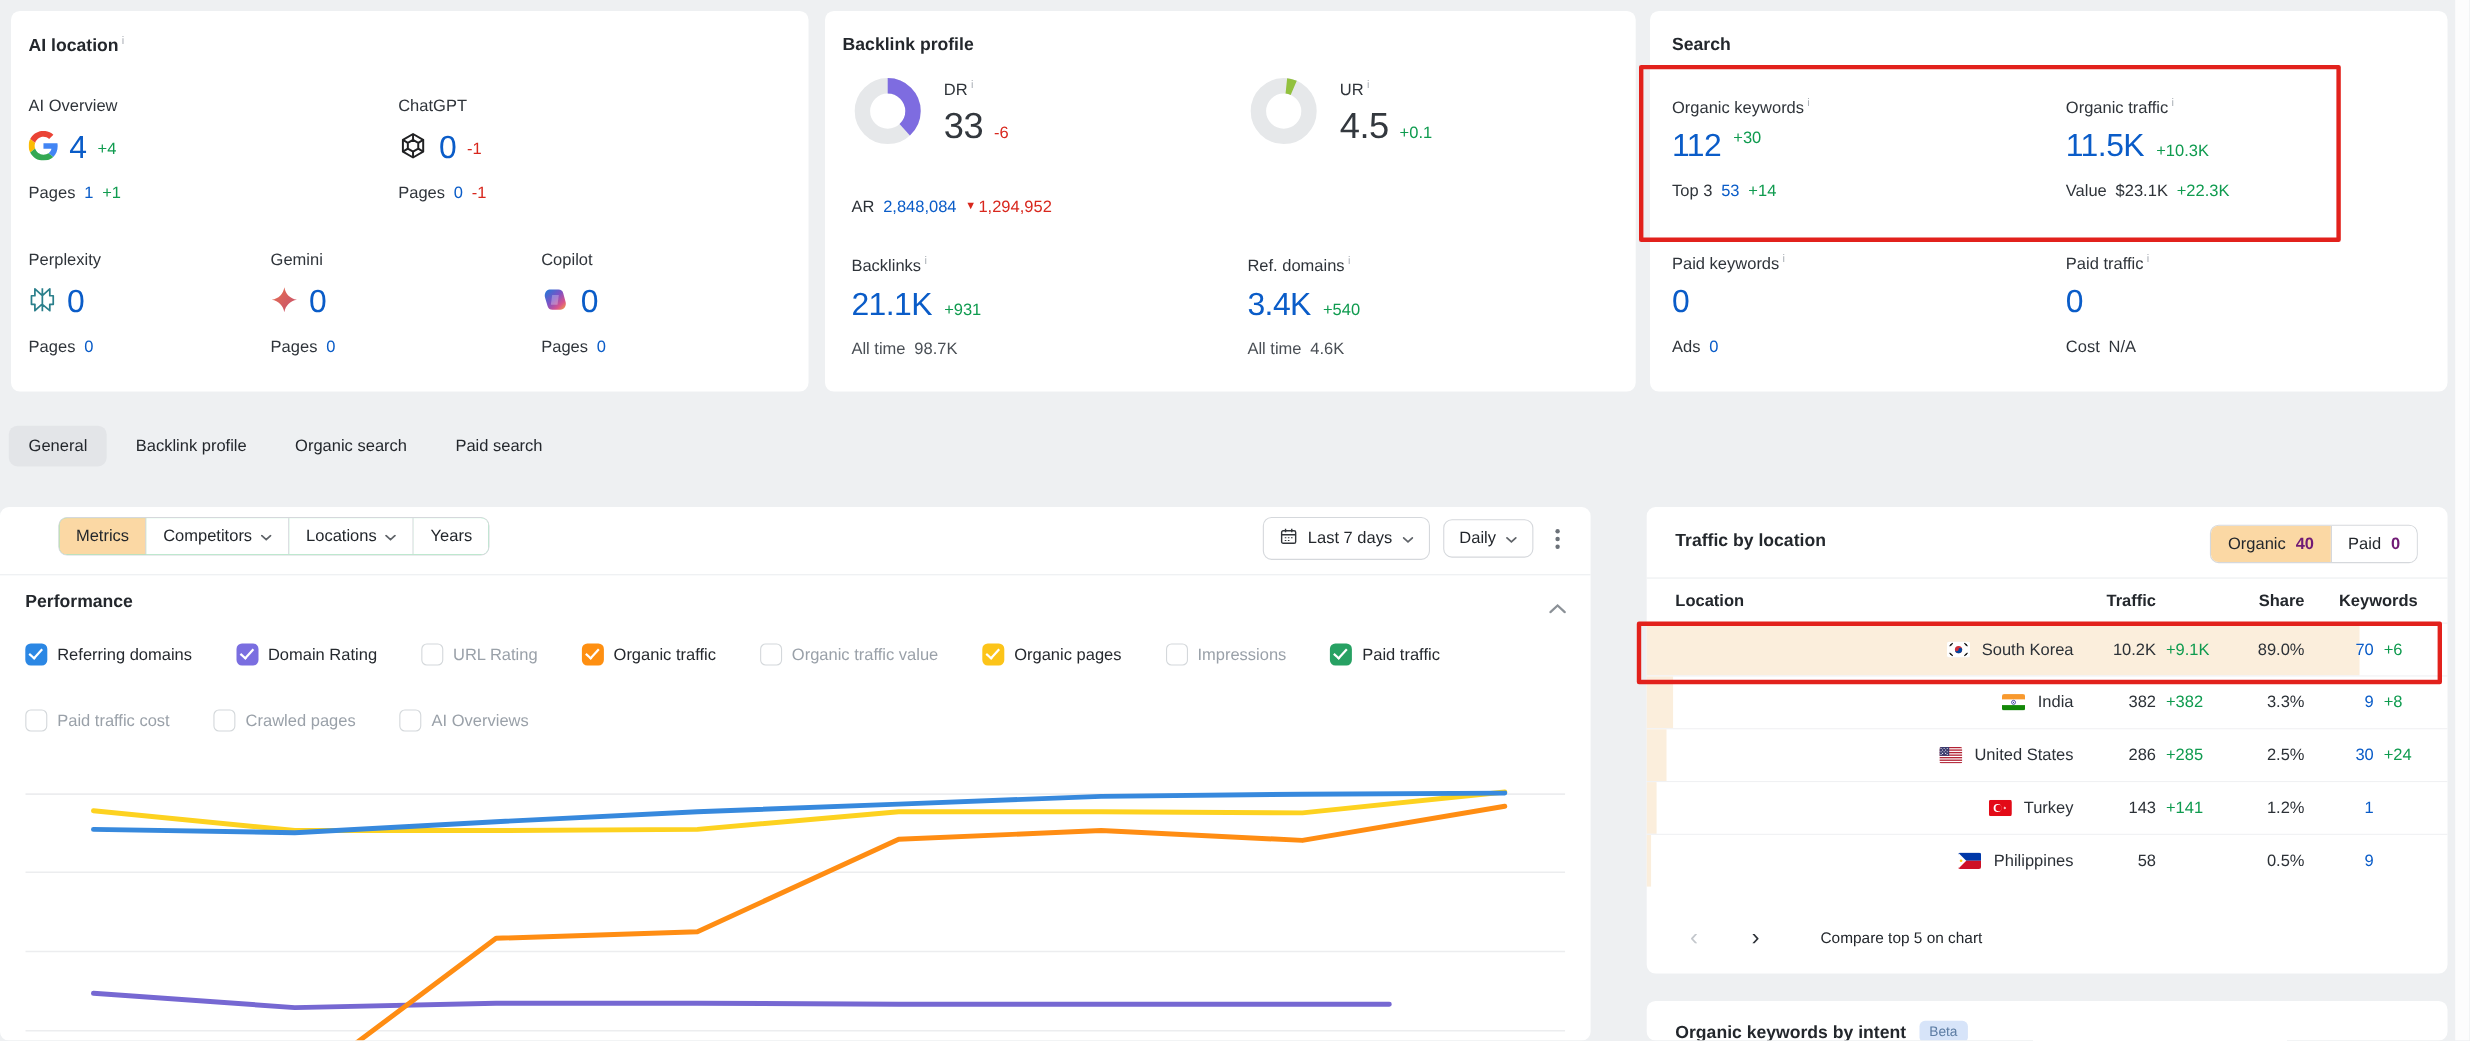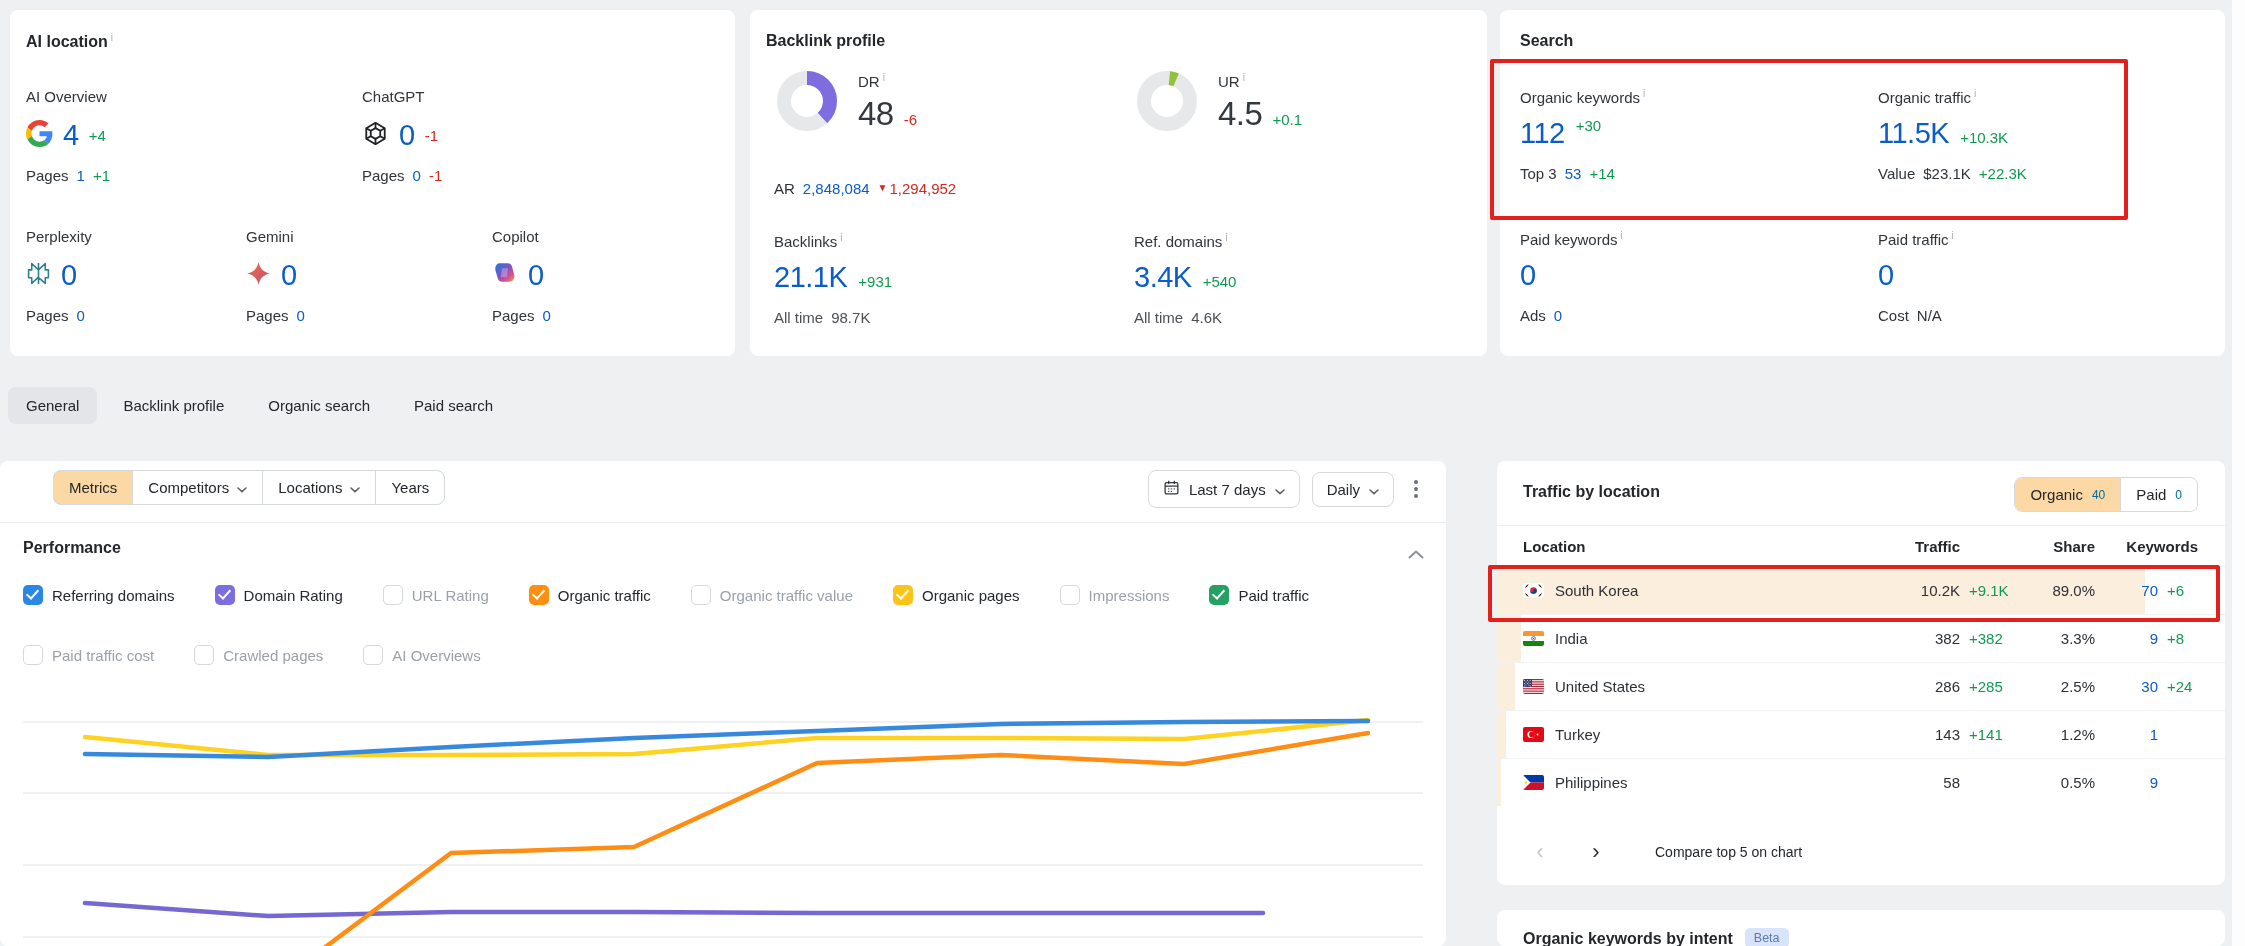--- a/index.html
+++ b/index.html
@@ -62,29 +62,29 @@
   .cb.off .t { color:#9aa1a9; }
 
   
   .tt-head, .tt-row { display:grid; grid-template-columns:1fr 75px 50px 85px 63px 40px; align-items:center; padding:0 27px 0 26px; }
   .tt-head { height:40px; font-weight:700; font-size:15px; color:#23272c; }
   .tt-row { height:48px; font-size:15px; position:relative; border-top:1px solid #f0f1f3; cursor:pointer; }
   .tt-row .bar { position:absolute; left:0; top:0; bottom:0; background:#fbeedc; }
   .tt-row > span { position:relative; }
   .cell-r { text-align:right; }
   .cell-chg { text-align:left; padding-left:9px; color:#0f9b4f; }
-  .loc { display:flex; align-items:center; gap:11px; color:#2c3137; }
+  .loc { display:flex; align-items:center; gap:11px; color:#2c3137;justify-content:flex-end; }
   .flag { width:21px; height:15px; border-radius:2px; overflow:hidden; box-shadow:0 0 0 1px rgba(0,0,0,.06) inset; flex:0 0 auto; }
   .pager { position:absolute; left:0; right:0; top:363px; height:56px; display:flex; align-items:center; }
   .pg-arrow { font-size:22px; width:26px; text-align:center; cursor:pointer; }
 
   .toggle { position:absolute; top:16px; right:27px; display:flex; border:1px solid #d5d8dc; border-radius:8px; overflow:hidden; }
   .tg-seg { display:flex; align-items:center; gap:9px; padding:8px 15px; font-size:15px; cursor:pointer; background:#fff; color:#23272c;justify-content:space-between; }
   .tg-seg.on { background:#fbd8a4; }
-  .tg-count { color:#0369a1; font-size:12px; }
+  .tg-count { color:#701a75; font-size:15px;font-weight:bold; }
 
   .hdiv { position:absolute; left:0; right:0; height:1px; background:#eceef0; }
 
   
   .redbox { position:absolute; border:4px solid #e2211c; border-radius:2px; z-index:50; pointer-events:none; }
 
   .beta { display:inline-block; margin-left:12px; padding:3px 9px; border-radius:5px; background:#d7e4f9; color:#5c7ca3; font-size:12.5px; font-weight:400; vertical-align:2px; }
 
   .scrolltrack { position:absolute; right:0; top:0; width:13px; height:946px; background:#fdfdfd; }
 
@@ -200,21 +200,21 @@
 
   <div class="donut" style="left:24px; top:58px;">
     <svg width="66" height="66" viewBox="0 0 66 66">
       <circle cx="33" cy="33" r="23" fill="none" stroke="#e6e8ea" stroke-width="14"></circle>
       <circle cx="33" cy="33" r="23" fill="none" stroke="#7e6ce0" stroke-width="14" stroke-dasharray="54.9 144.5" transform="rotate(-90 33 33)"></circle>
     </svg>
   </div>
   <div class="dr-text" style="left:108px; top:62px;">
     <div><span class="lbl">DR</span><span class="sup-i">i</span></div>
     <div style="margin-top:4px; display:flex; align-items:baseline; gap:10px;">
-      <span class="big-dark">48</span>
+      <span class="big-dark">33</span>
       <span class="chg red">-6</span>
     </div>
   </div>
 
   <div class="donut" style="left:384px; top:58px;">
     <svg width="66" height="66" viewBox="0 0 66 66">
       <circle cx="33" cy="33" r="23" fill="none" stroke="#e6e8ea" stroke-width="14"></circle>
       <circle cx="33" cy="33" r="23" fill="none" stroke="#92c13e" stroke-width="14" stroke-dasharray="7 144.5" transform="rotate(-84 33 33)"></circle>
     </svg>
   </div>

